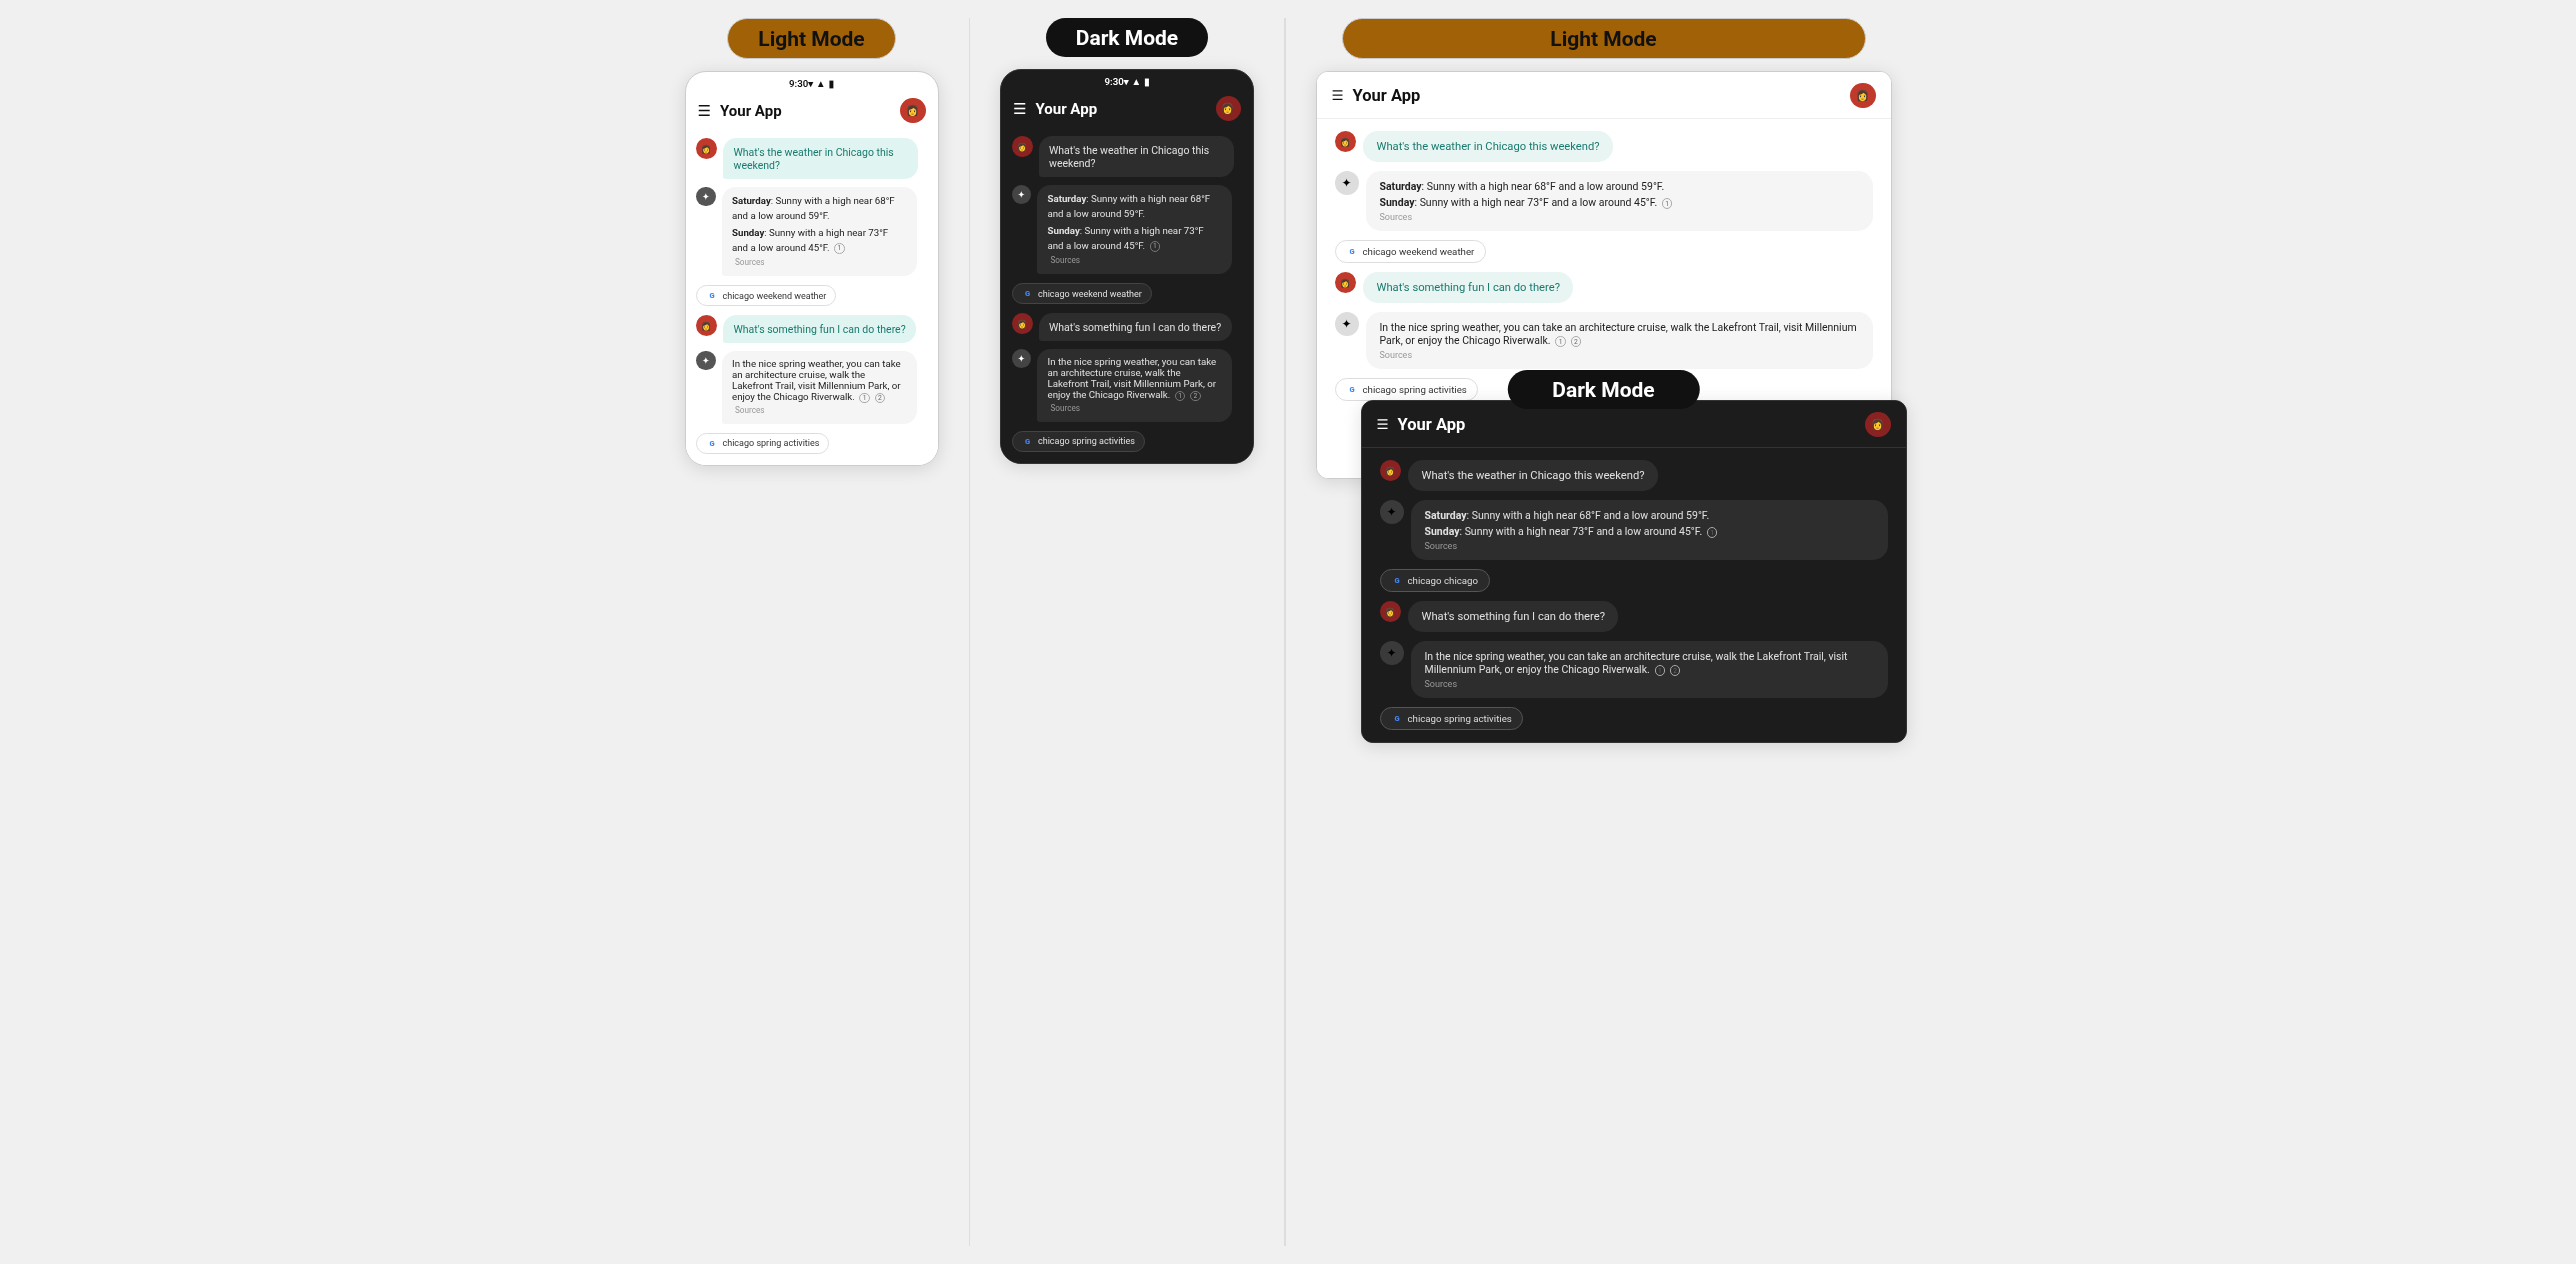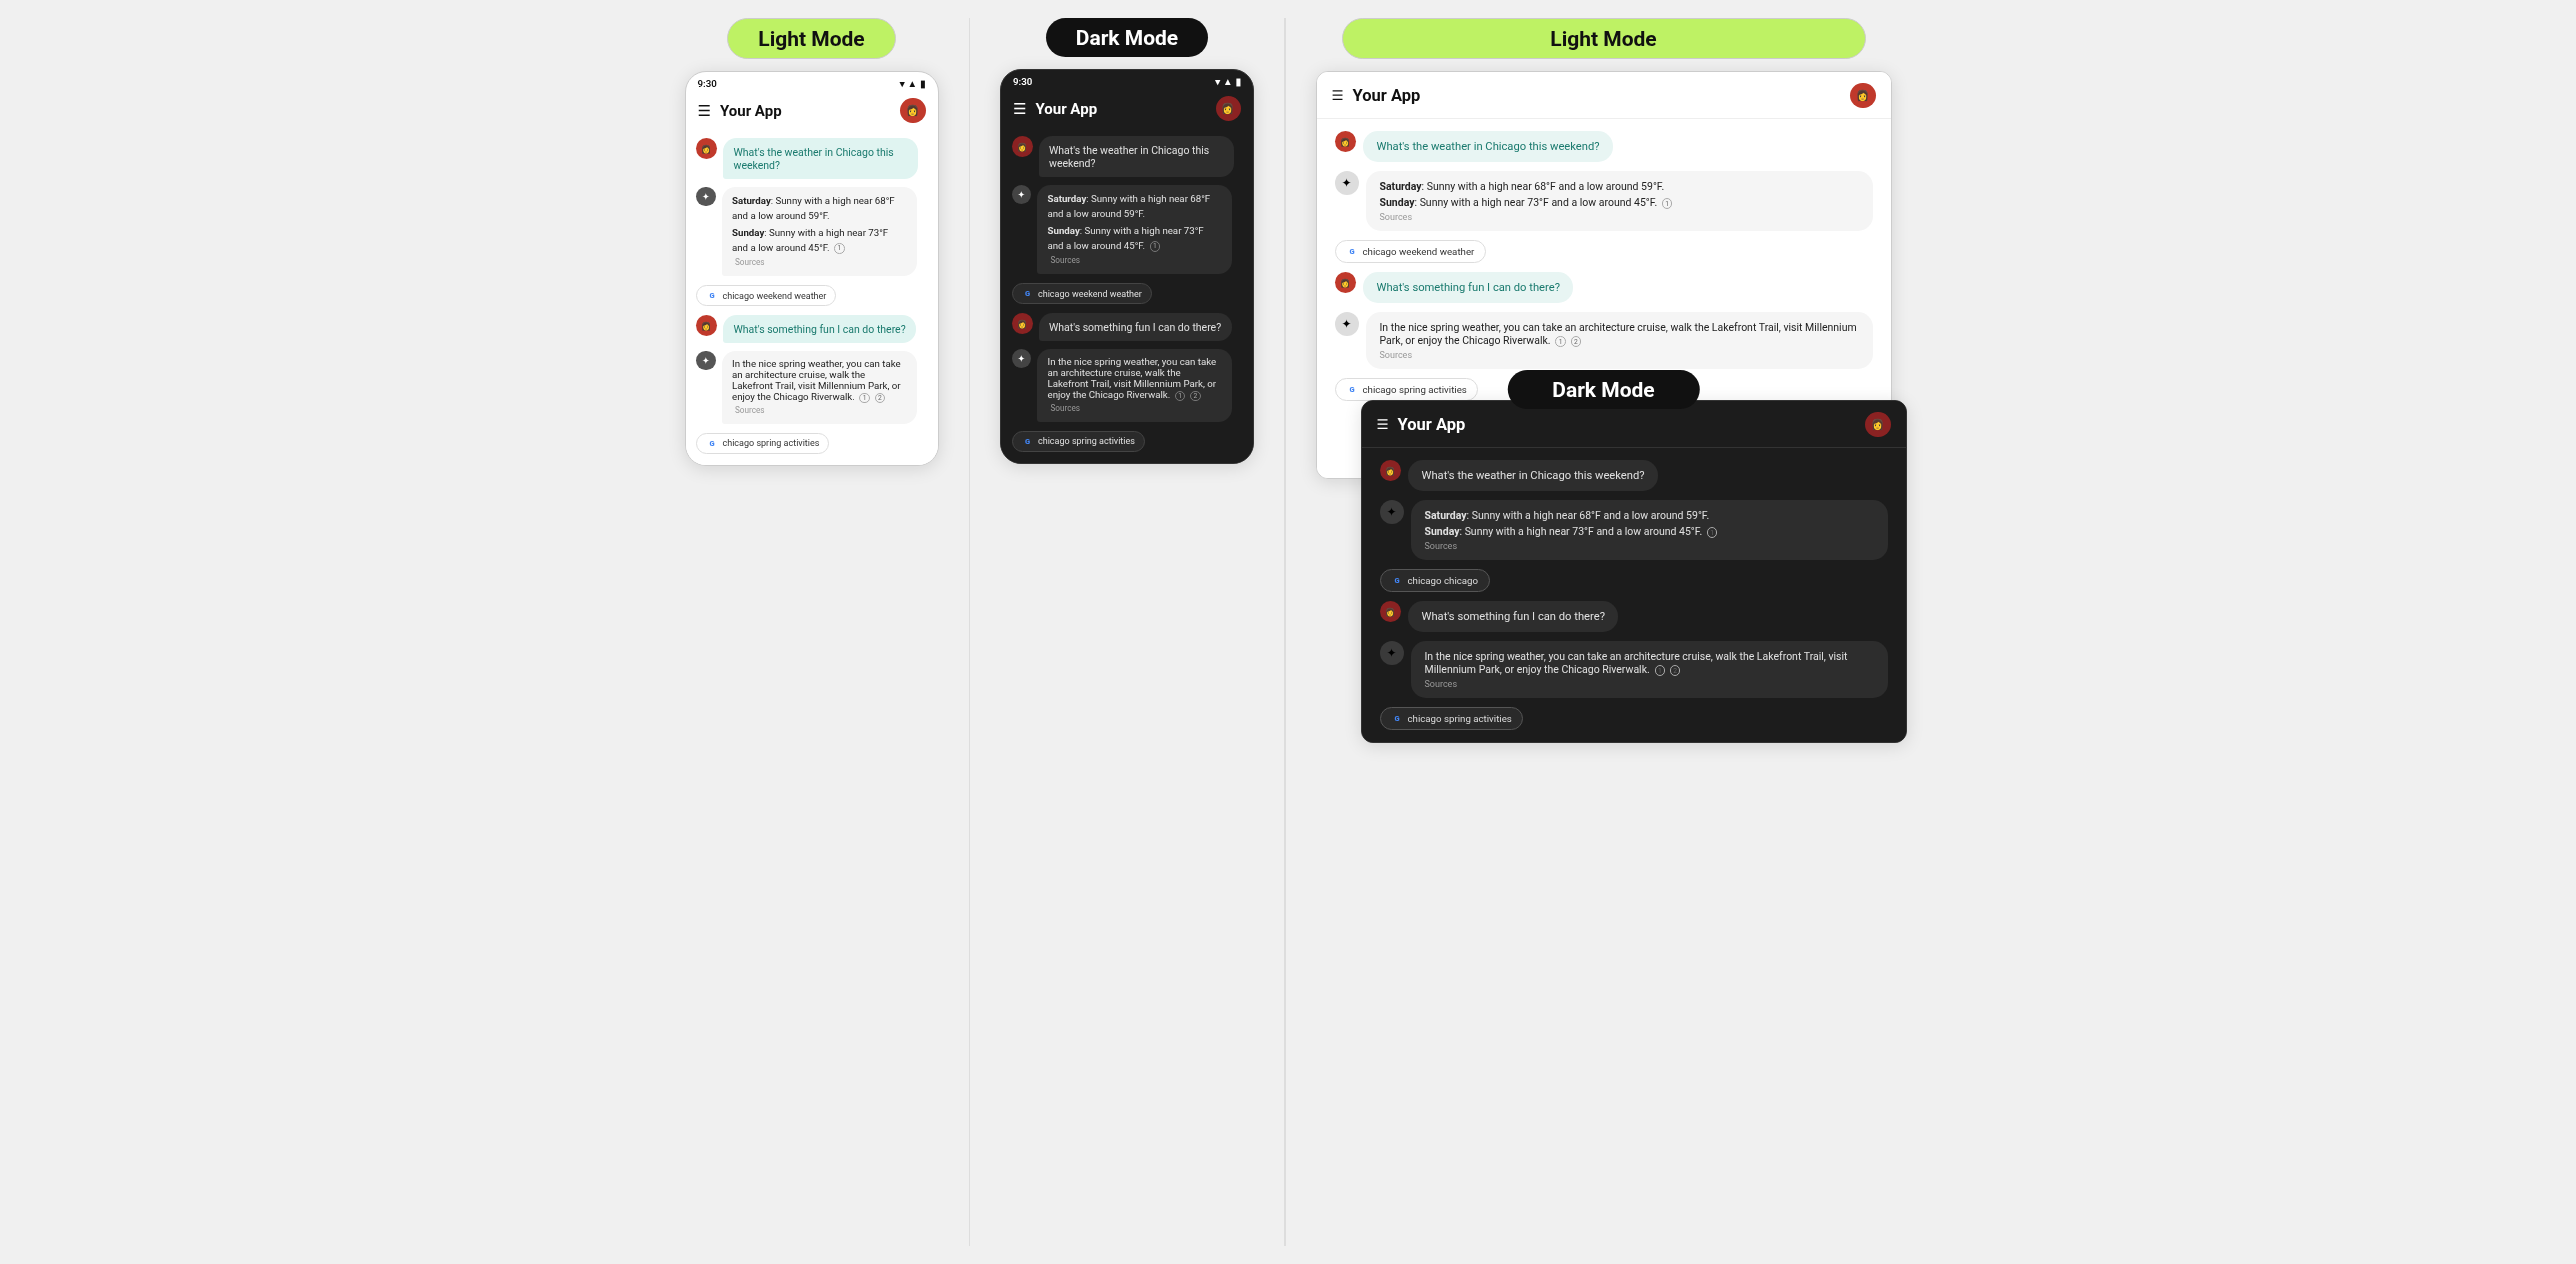--- a/index.html
+++ b/index.html
@@ -18,21 +18,21 @@
     .mode-label {
       border-radius: 37px;
       padding: 7.5px 30px;
       font-size: 21px;
       font-weight: 700;
       text-align: center;
       margin-bottom: 12px;
       display: block;
     }
     .mode-label.light {
-      background: #bef264;
+      background: #a16207;
       color: #111;
       border: 1.5px solid #ccc;
     }
     .mode-label.dark {
       background: #111;
       color: #fff;
     }
 
     
     .col {
@@ -50,21 +50,21 @@
       background: #fff;
       box-shadow: 0 3px 18px rgba(0,0,0,0.12);
     }
     .phone-frame.dark {
       background: #1c1c1c;
       border-color: #333;
     }
 
     .phone-status-bar {
       display: flex;
-      justify-content: space-between;
+      justify-content: center;
       align-items: center;
       padding: 6px 12px 3px;
       font-size: 9.7px;
       font-weight: 600;
     }
     .phone-frame.dark .phone-status-bar { color: #fff; }
     .phone-frame:not(.dark) .phone-status-bar { color: #111; }
 
     .status-icons {
       display: flex;

